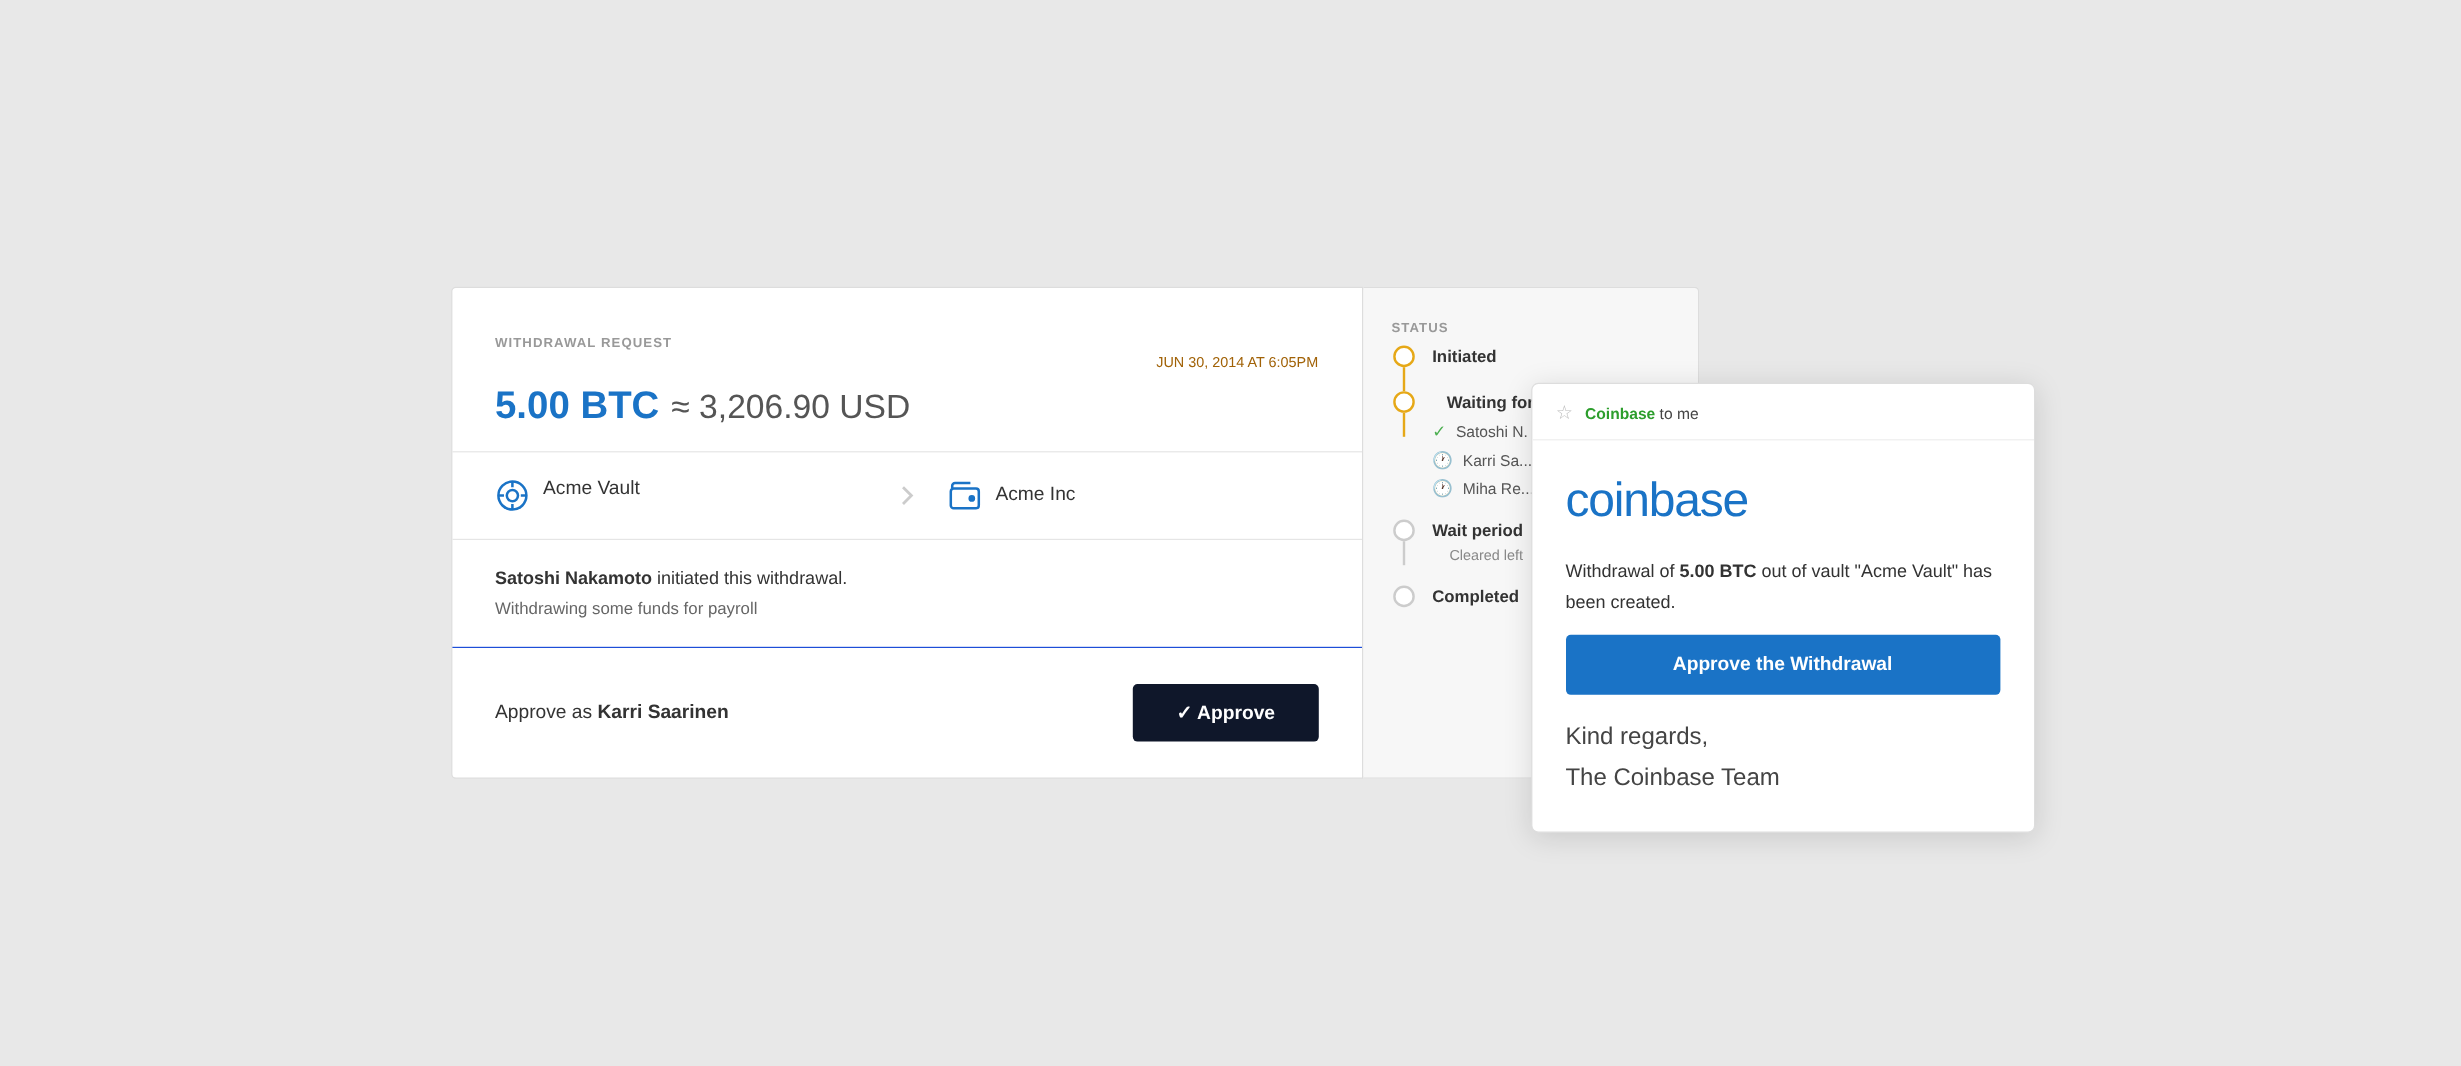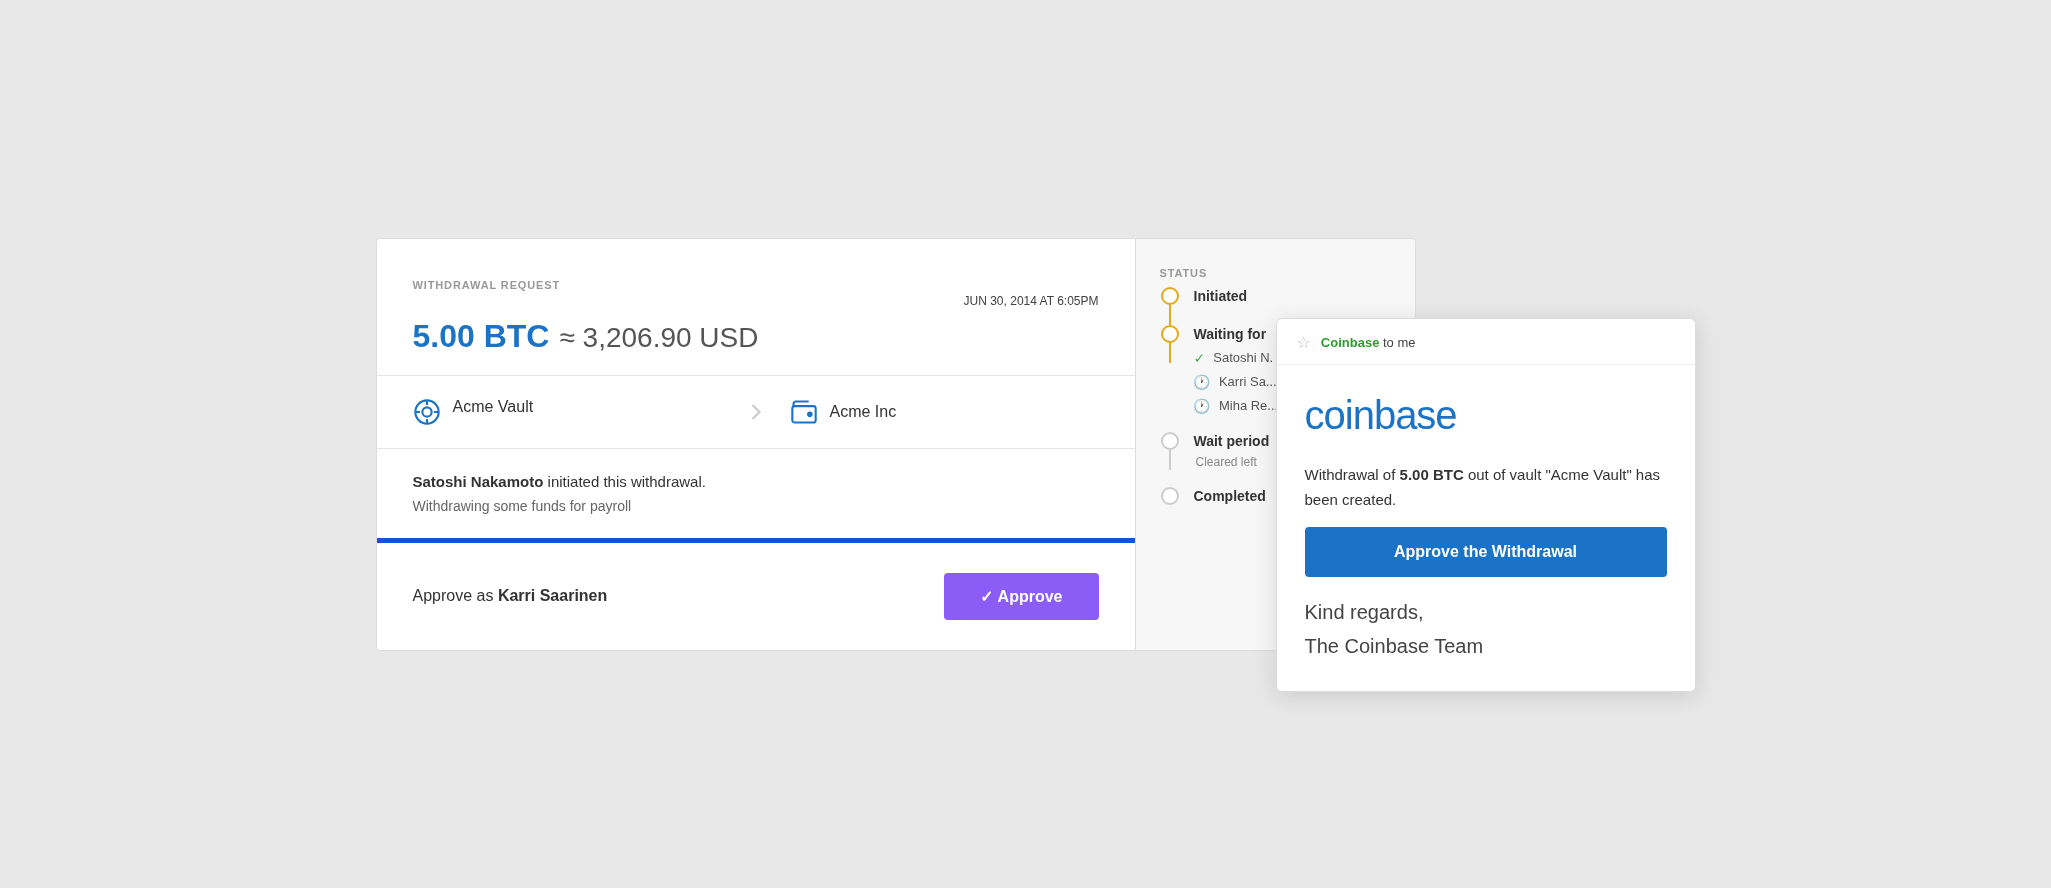--- a/index.html
+++ b/index.html
@@ -38,21 +38,21 @@
     }
     .withdrawal-label {
       font-size: 11px;
       font-weight: 600;
       color: #999;
       letter-spacing: 0.08em;
       text-transform: uppercase;
     }
     .date-label {
       font-size: 12px;
-      color: #404040;
+      color: #a16207;
       margin-top: 15px;
     }
     .amount-row {
       display: flex;
       align-items: baseline;
       gap: 10px;
     }
     .btc-amount {
       font-size: 32px;
       font-weight: 700;
@@ -101,21 +101,21 @@
     }
     .wallet-icon {
       width: 28px;
       height: 28px;
       color: #1a73c6;
       flex-shrink: 0;
     }
     
     .note-row {
       padding: 24px 36px;
-      border-bottom: 5px solid #1d4ed8;
+      border-bottom: 1px solid #1d4ed8;
     }
     .note-initiator {
       font-size: 15px;
       color: #333;
       margin-bottom: 8px;
     }
     .note-initiator strong {
       font-weight: 700;
     }
     .note-text {
@@ -130,21 +130,21 @@
       justify-content: space-between;
     }
     .approve-as-text {
       font-size: 16px;
       color: #333;
     }
     .approve-as-text strong {
       font-weight: 700;
     }
     .approve-btn {
-      background: #8b5cf6;
+      background: #0f172a;
       color: #fff;
       border: none;
       border-radius: 4px;
       padding: 14px 36px;
       font-size: 16px;
       font-weight: 600;
       cursor: pointer;
       display: flex;
       align-items: center;
       gap: 8px;
@@ -173,20 +173,21 @@
     }
     .status-item {
       display: flex;
       align-items: flex-start;
       gap: 14px;
       margin-bottom: 0;
       position: relative;
     }
     .status-item-content {
       padding-bottom: 18px;
+      text-align: right;
     }
     .status-dot-col {
       display: flex;
       flex-direction: column;
       align-items: center;
       flex-shrink: 0;
       width: 20px;
     }
     .status-dot {
       width: 18px;

